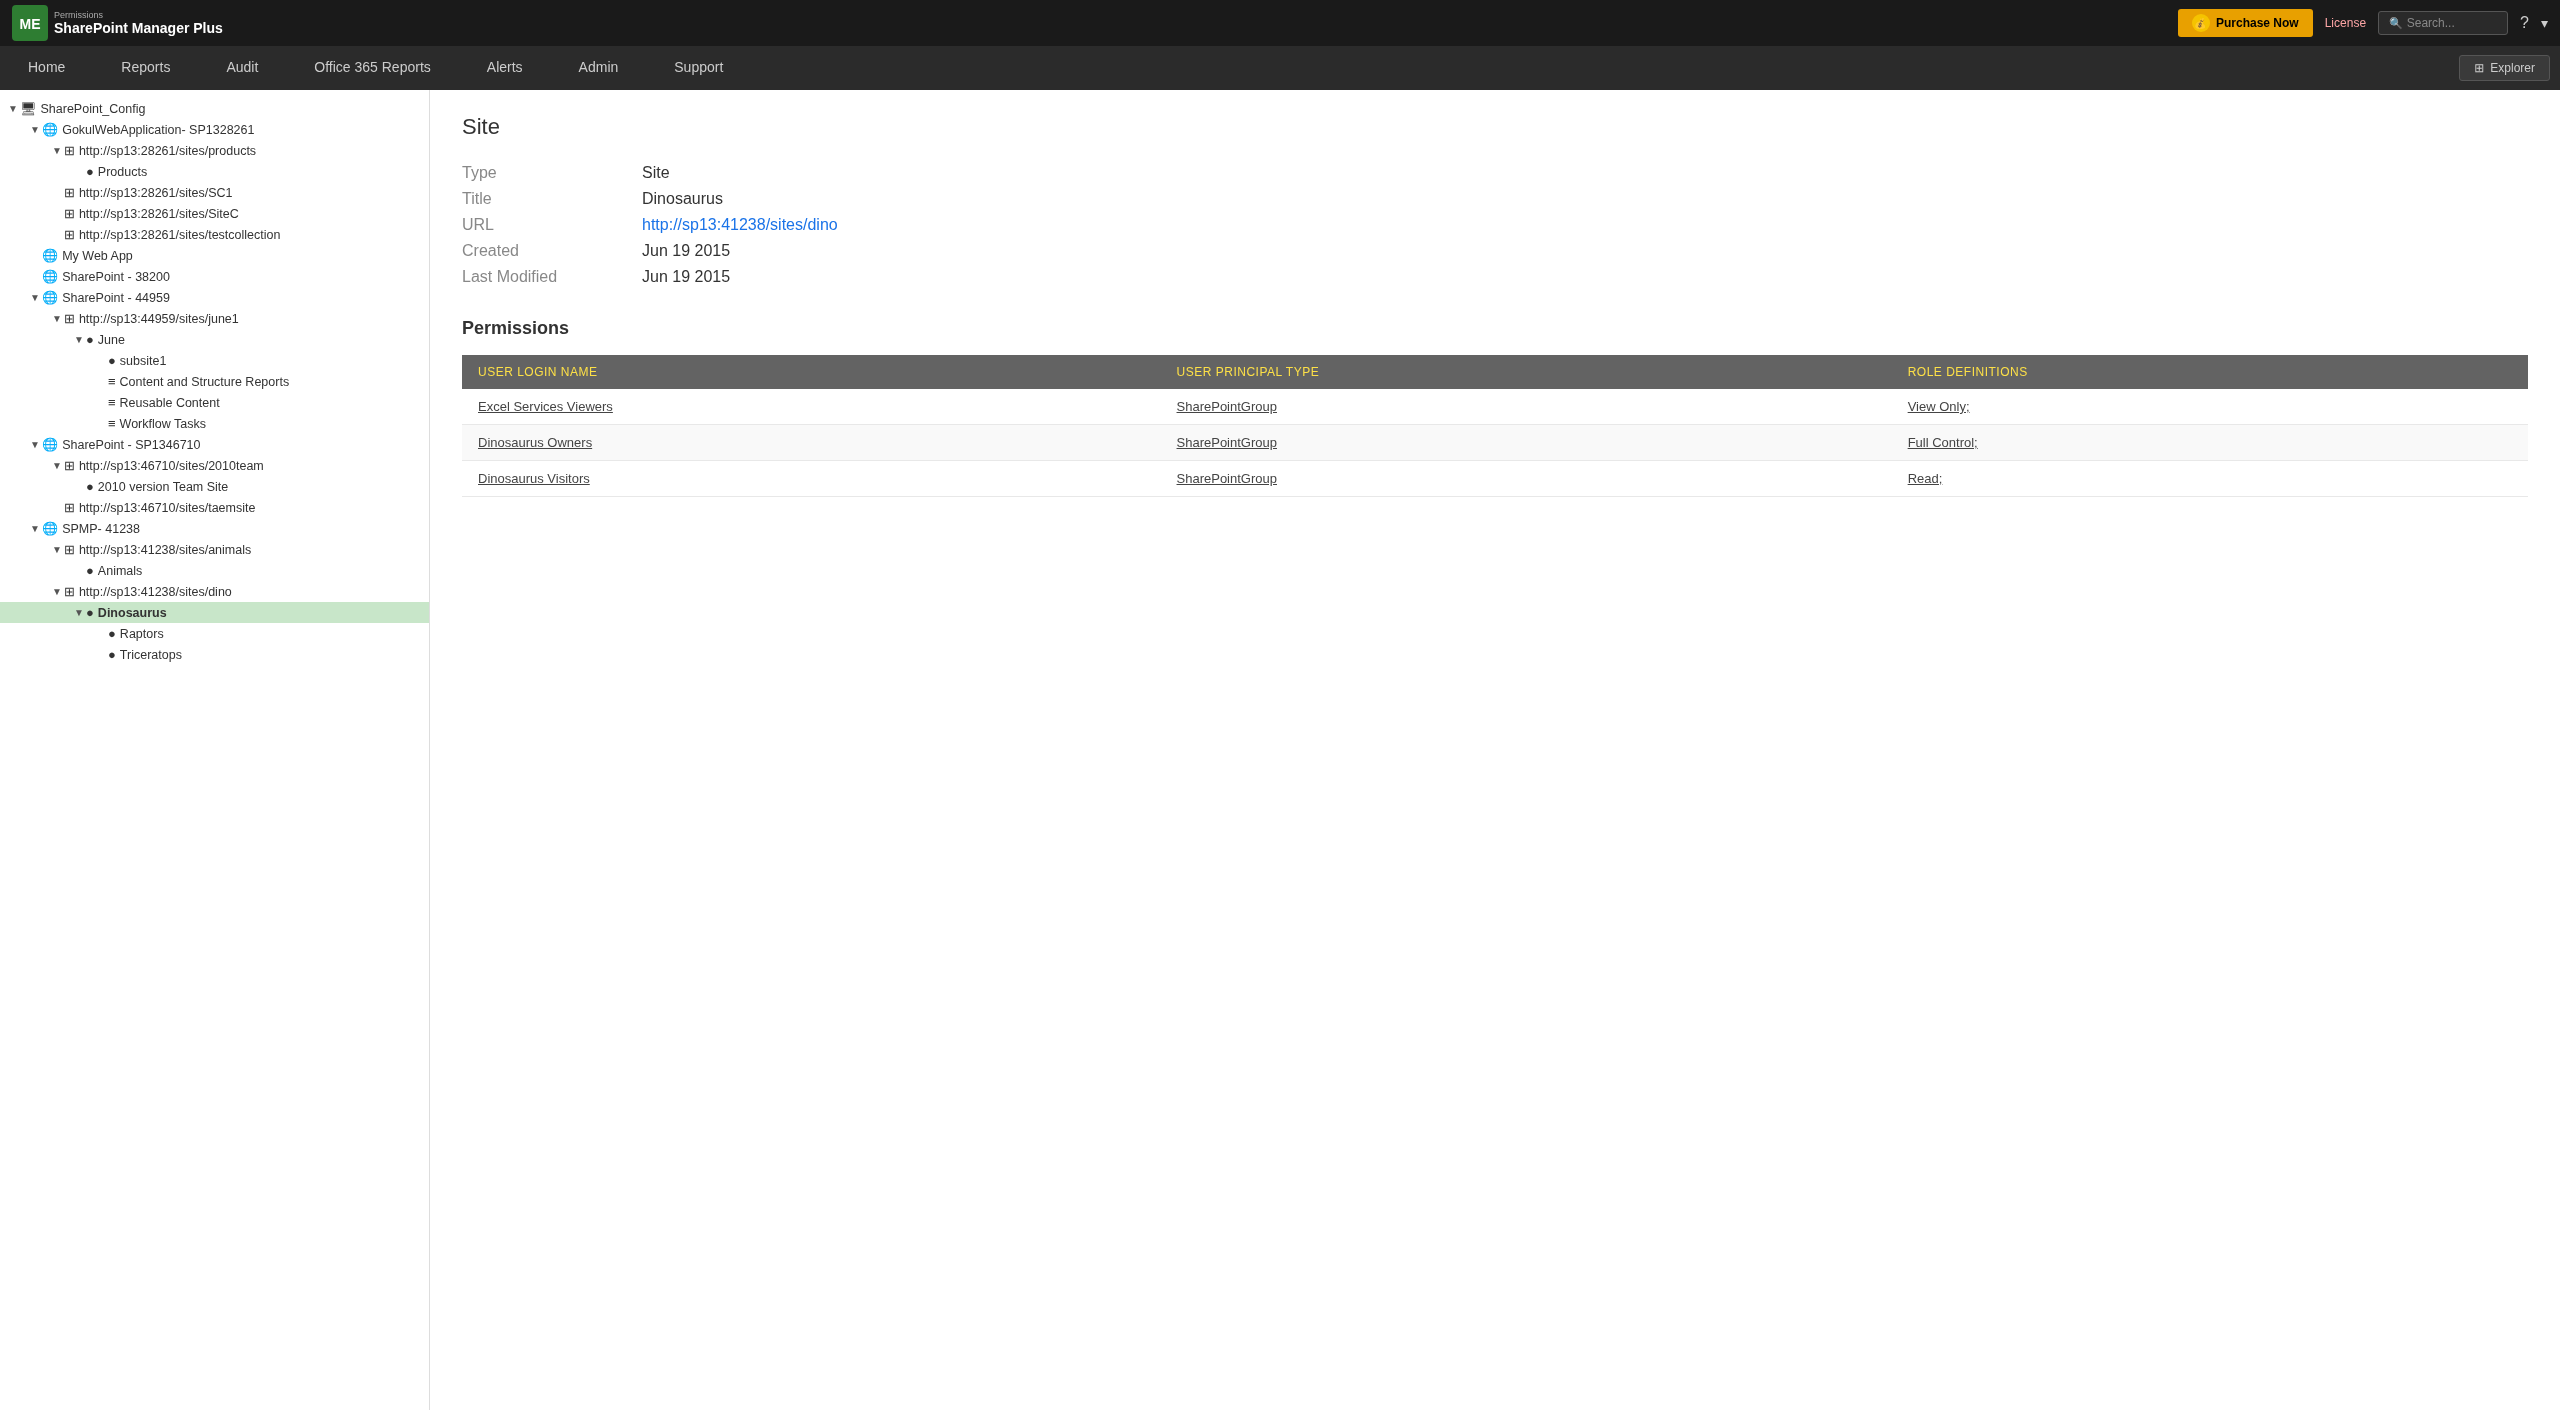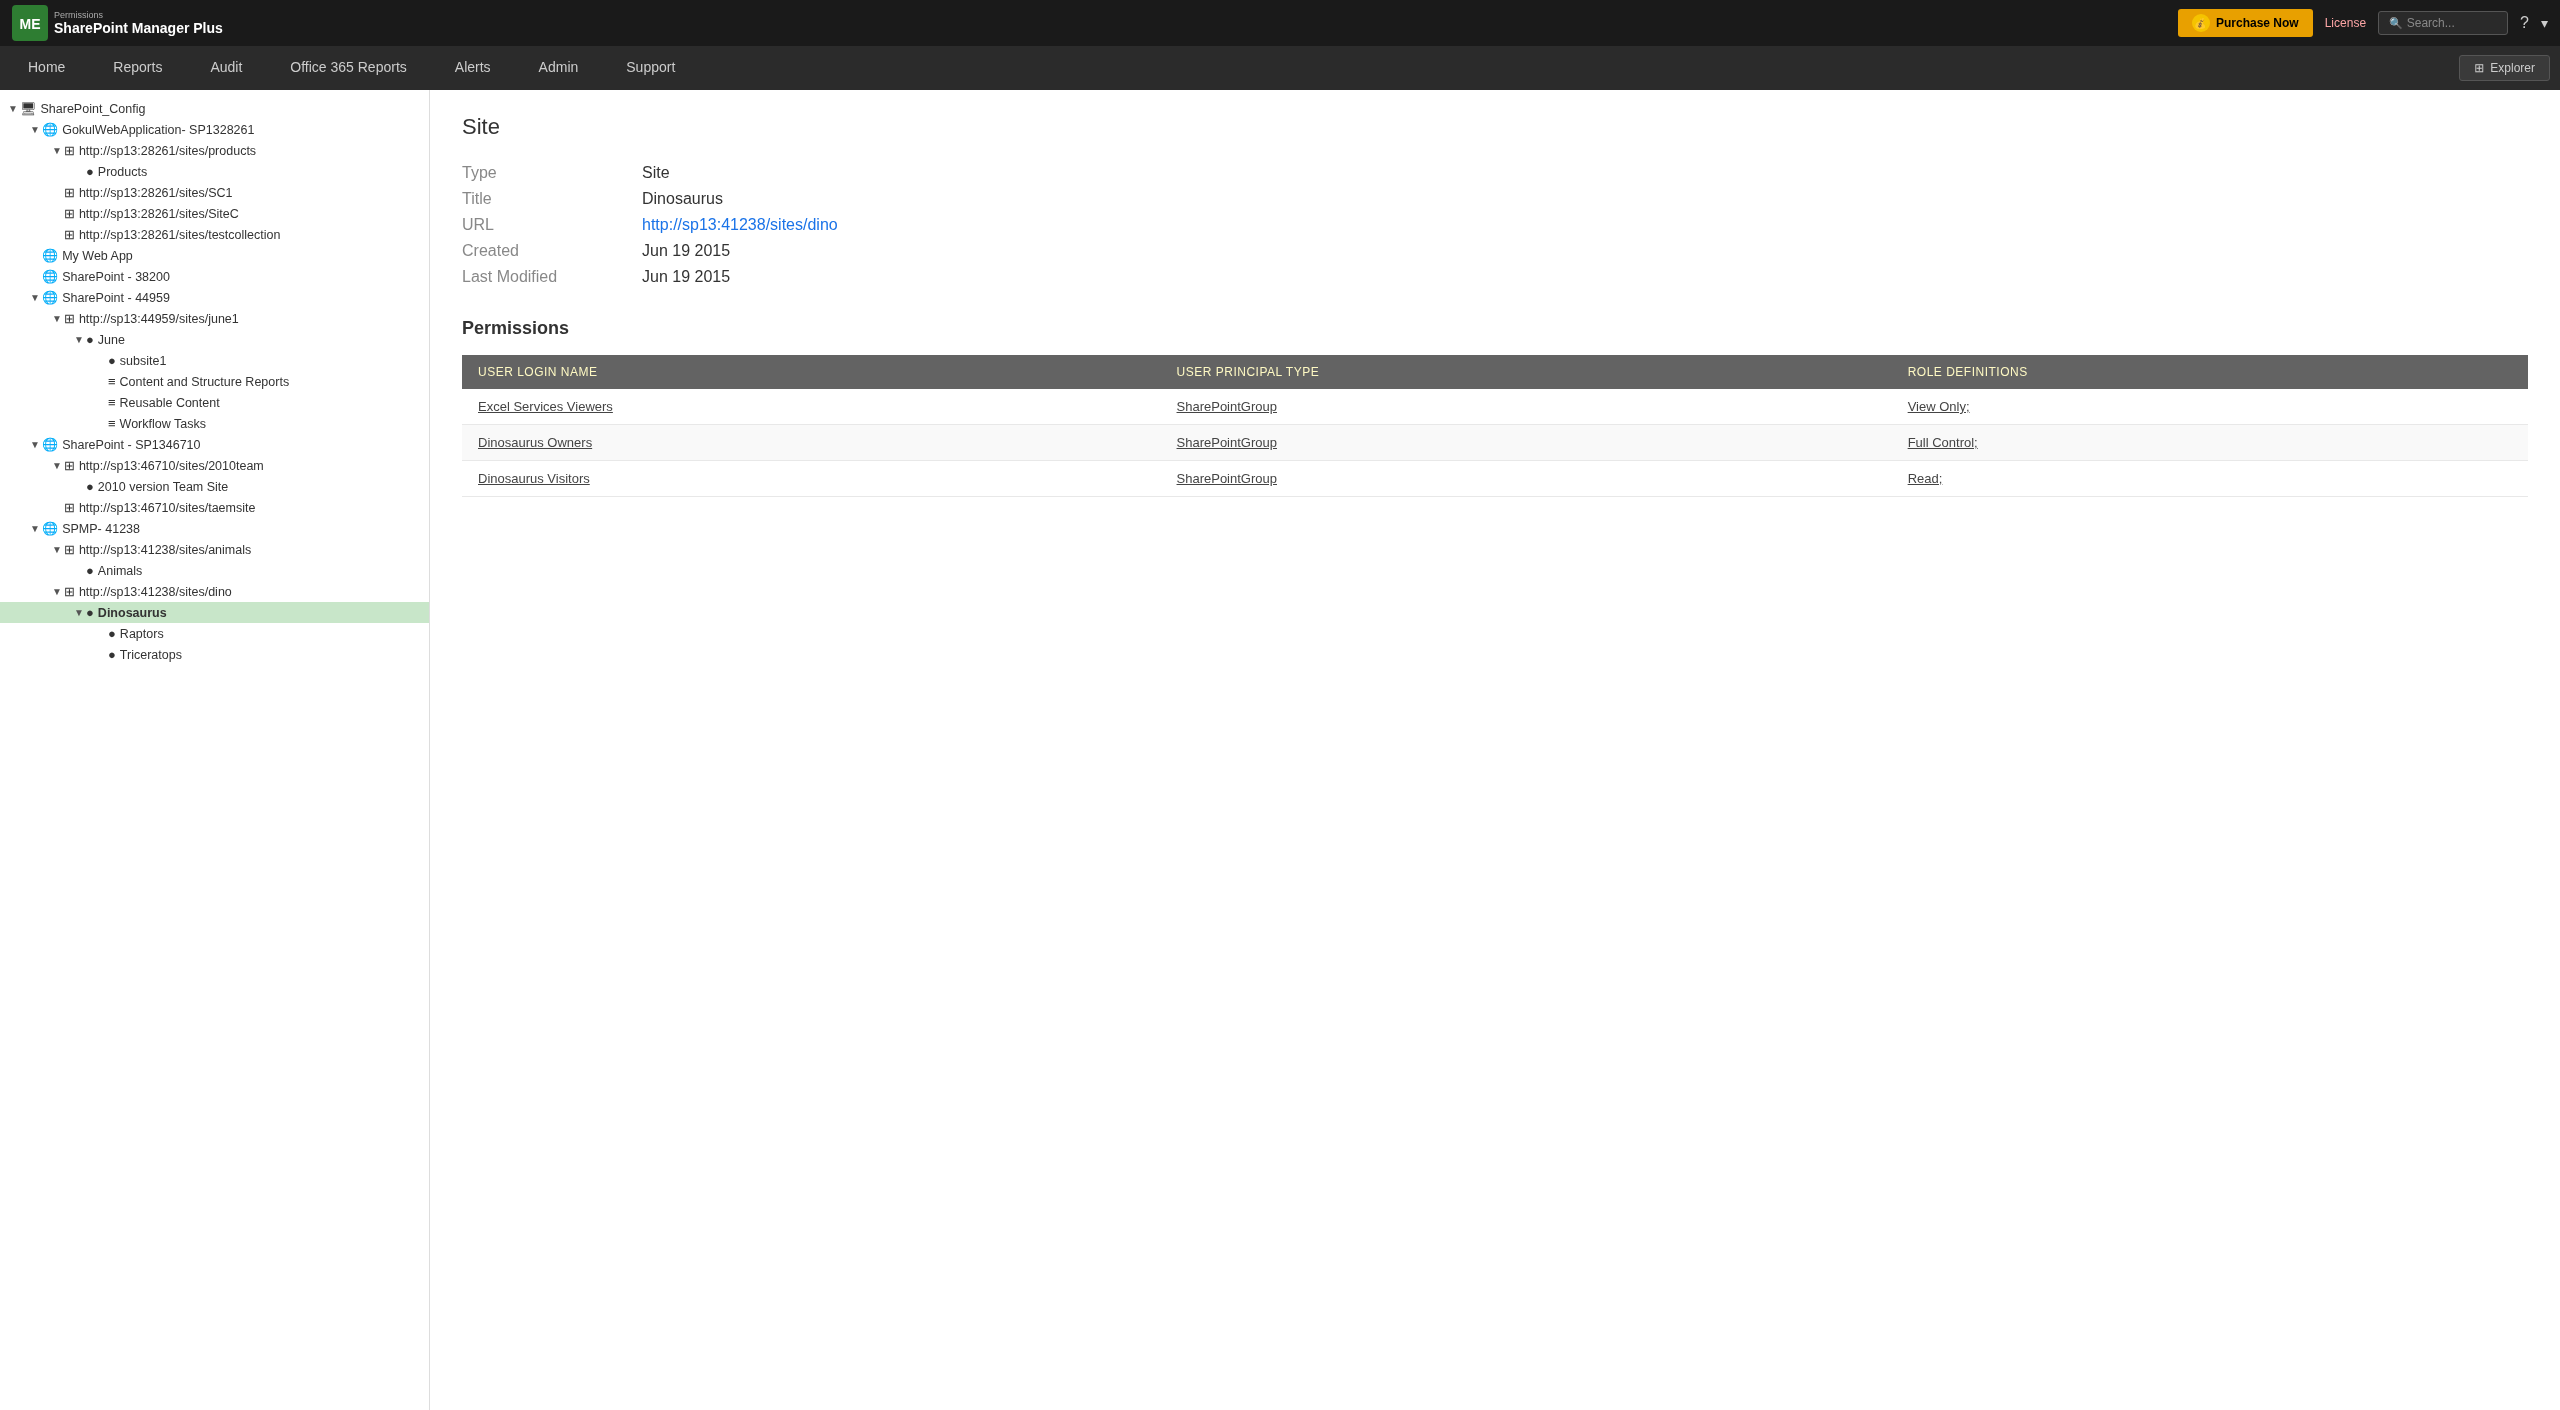--- a/index.html
+++ b/index.html
@@ -197,21 +197,21 @@
     }
 
     
     .perm-table {
       width: 100%;
       border-collapse: collapse;
       font-size: 13px;
     }
     .perm-table thead tr {
       background: #636363;
-      color: #fef9c3;
+      color: #fde047;
     }
     .perm-table thead th {
       padding: 10px 16px;
       text-align: left;
       font-weight: normal;
       font-size: 12px;
       letter-spacing: 0.5px;
       text-transform: uppercase;
     }
     .perm-table tbody tr {
@@ -258,21 +258,21 @@
     <div class="search-box">
       <span class="search-box-icon">🔍</span>
       <span style="color:#888;">Search...</span>
     </div>
     <span class="help-icon">?</span>
     <span class="user-icon">▾</span>
   </div>
 </div>
 
 <div class="nav-bar">
-  <div id="nav-items-container" style="display: flex; align-items: flex-end; gap: 12px;">
+  <div id="nav-items-container" style="display: flex; align-items: flex-end; gap: 20px;">
       <div class="nav-item">Home</div>
       <div class="nav-item">Reports</div>
       <div class="nav-item">Audit</div>
       <div class="nav-item">Office 365 Reports</div>
       <div class="nav-item">Alerts</div>
       <div class="nav-item">Admin</div>
       <div class="nav-item">Support</div>
     </div>
   <div class="nav-right">
     <button class="explorer-btn">

